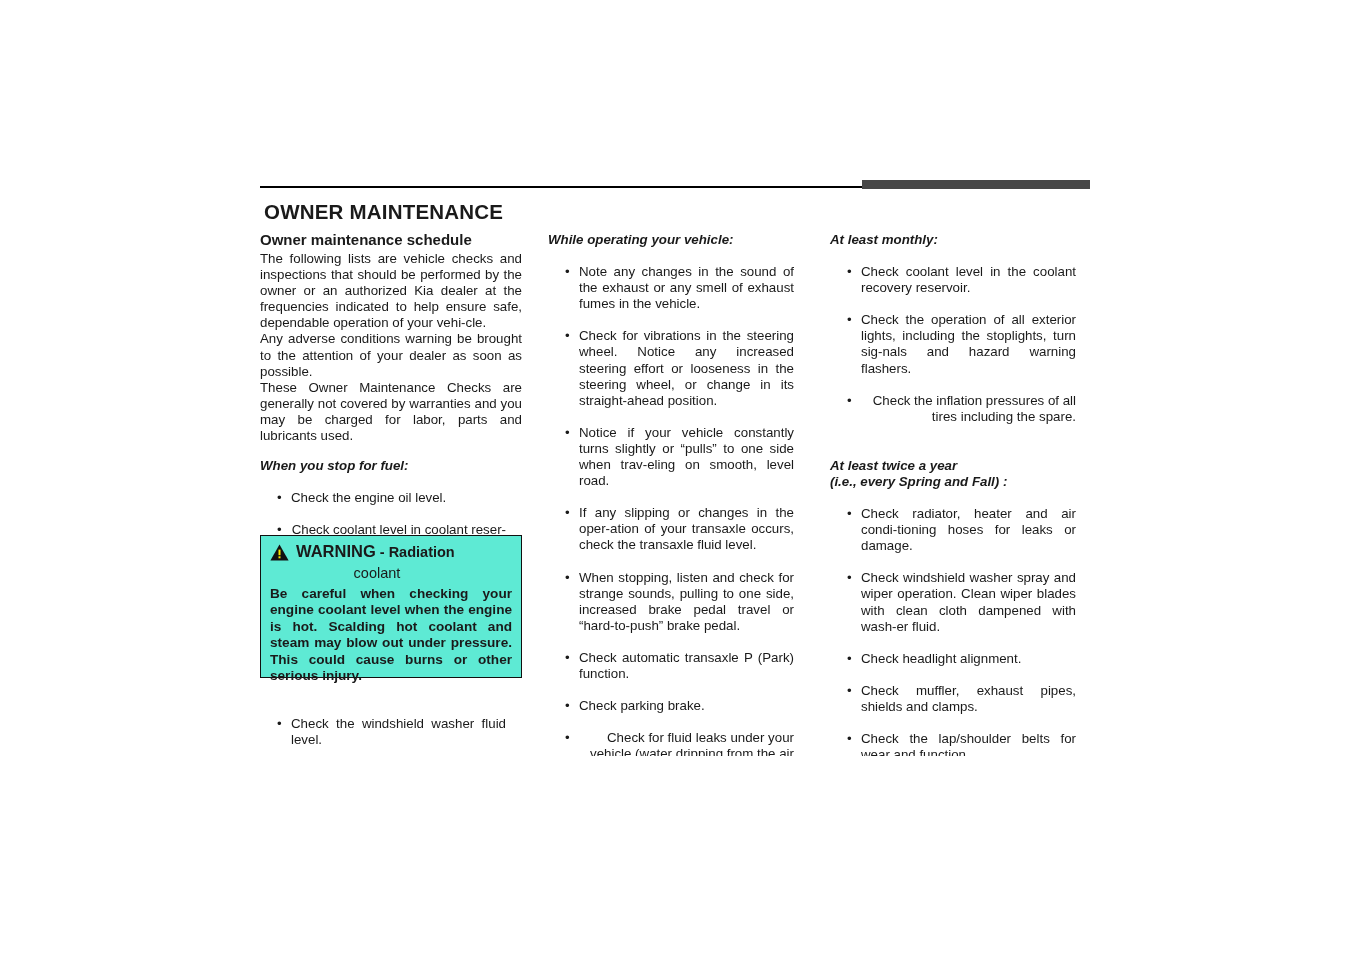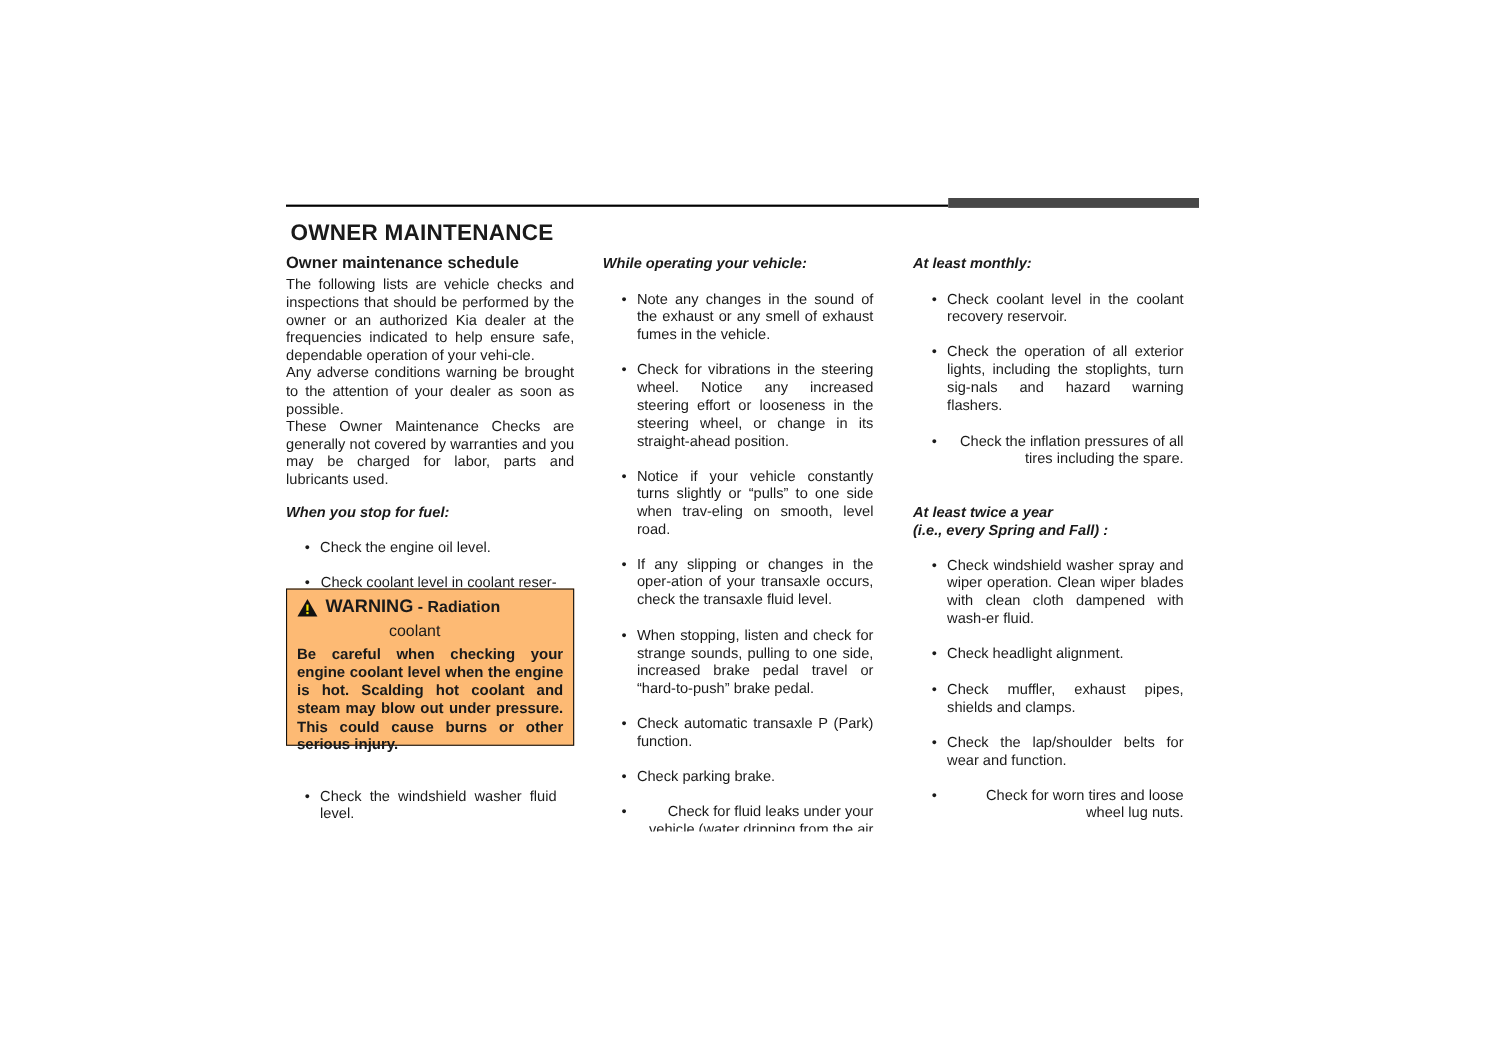--- a/index.html
+++ b/index.html
@@ -112,21 +112,21 @@
   .spacer-lg { height: 17px; }
 
   
   .warning-box {
     position: absolute;
     left: 260px;
     top: 535px;
     width: 262px;
     height: 143px;
     box-sizing: border-box;
-    background: #fdba74;
+    background: #5eead4;
     border: 1px solid #111111;
     padding: 6px 9px 6px 9px;
   }
   .warning-head {
     display: flex;
     align-items: flex-start;
     justify-content: flex-start;
     gap: 7px;
     margin-bottom: 1px;
   }
@@ -285,20 +285,21 @@
       <li>Check the operation of all exterior lights, including the stoplights, turn sig-nals and hazard warning flashers.</li>
       <li>Check the inflation pressures of all tires including the spare.</li>
     </ul>
 
     <div class="spacer-lg"></div>
 
     <h3 class="sub-head">At least twice a year</h3>
     <h3 class="sub-head">(i.e., every Spring and Fall) :</h3>
 
     <ul class="bullets">
+      <li>Check radiator, heater and air condi-tioning hoses for leaks or damage.</li>
       <li>Check windshield washer spray and wiper operation. Clean wiper blades with clean cloth dampened with wash-er fluid.</li>
       <li>Check headlight alignment.</li>
       <li>Check muffler, exhaust pipes, shields and clamps.</li>
       <li>Check the lap/shoulder belts for wear and function.</li>
       <li>Check for worn tires and loose wheel lug nuts.</li>
     </ul>
   </div>
 
   <div class="footer-dash-h"></div>
   <div class="footer-dash-v"></div>

